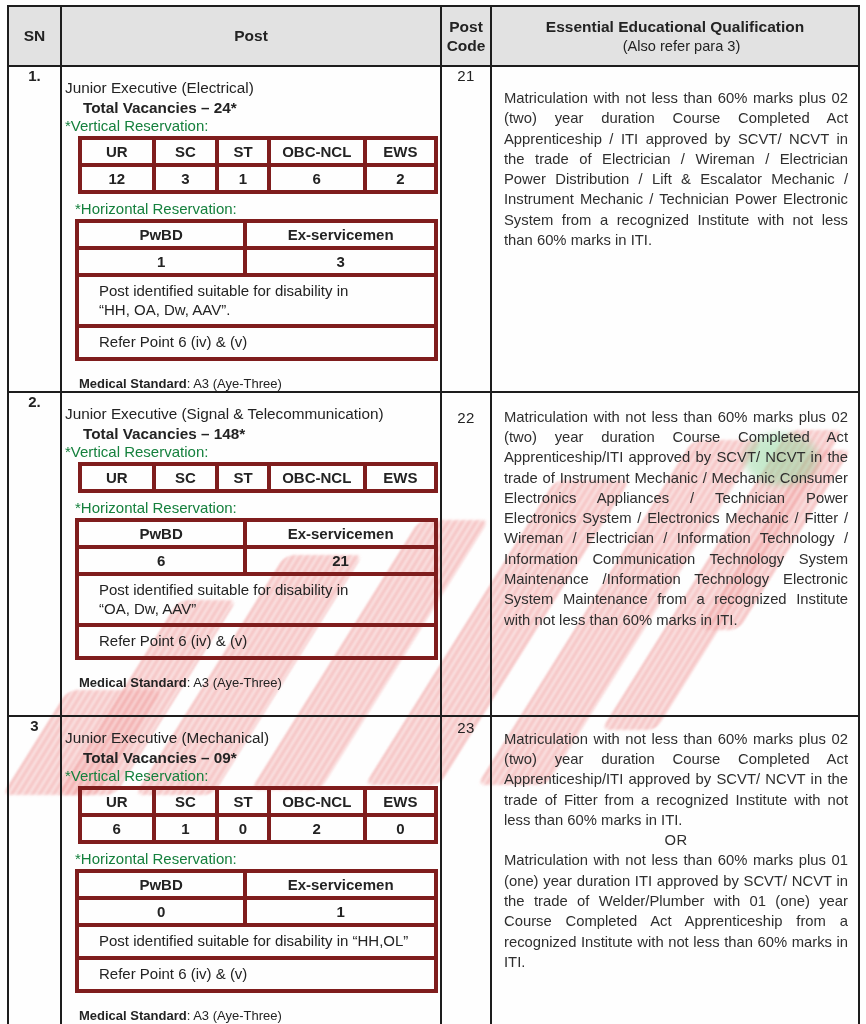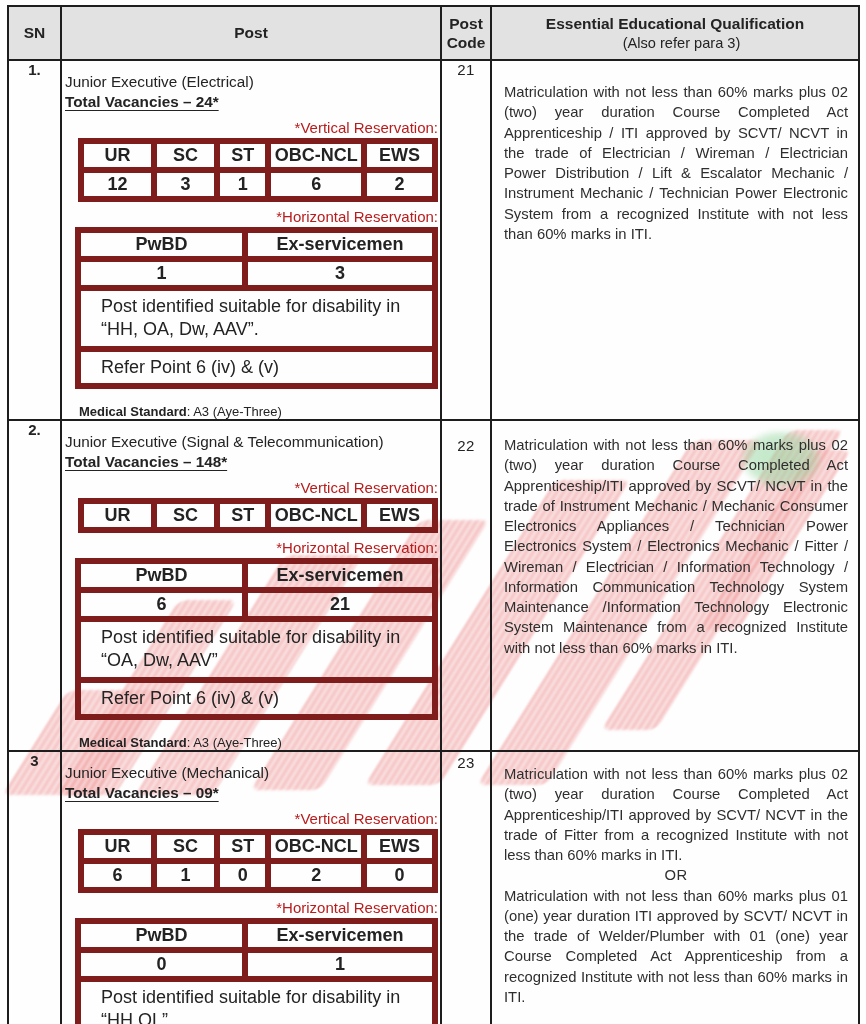--- a/index.html
+++ b/index.html
@@ -43,25 +43,25 @@
     background:#e2e2e2;font-size:15.5px;font-weight:700;vertical-align:middle;text-align:center;line-height:1.25;
   }
   .eeq-note{font-weight:400;font-size:14.6px;display:block;padding-left:13px;}
   .sn-cell{text-align:center;font-weight:700;font-size:15px;padding-top:12px;}
   .code-cell{text-align:center;font-size:15px;padding-top:20px;letter-spacing:.3px;}
   .code-cell.r2{padding-top:16px;}
   .code-cell.r3{padding-top:2px;}
   
   .post-cell{padding:11px 2px 0 3px;font-size:15px;}
   .post-title{font-weight:400;font-size:15.3px;line-height:1.3;}
-  .vacancies{font-weight:700;font-size:15.3px;text-decoration:underline;text-underline-offset:3px;margin:1px 0 0 0;}
-  .res-label{margin:8px 0 2px 0;font-size:15px;color:#b91c1c;text-align:right;}
+  .vacancies{font-weight:700;font-size:15.3px;text-underline-offset:3px;margin:1px 0 0 18px;}
+  .res-label{margin:0 0 2px 0;font-size:15px;color:#15803d;}
   .hr-label{margin-left:10px;margin-top:6px;}
   table.inner{border-collapse:collapse;margin-left:13px;margin-top:2px;}
-  table.inner td{border:6px solid #7f1d1d;text-align:center;font-weight:700;font-size:18px;padding:1px 3px;height:21px;vertical-align:middle;}
+  table.inner td{border:4px solid #7f1d1d;text-align:center;font-weight:700;font-size:15px;padding:1px 3px;height:21px;vertical-align:middle;}
   table.hrtab{margin-left:10px;}
   table.hrtab td.note{
     text-align:left;font-weight:400;padding:4px 20px;white-space:pre-line;vertical-align:top;line-height:1.3;
   }
   .note-tall{height:42px;}
   .note-xtall{height:52px;}
   .refer-row{height:26px;}
   .medical{margin:15px 0 0 14px;font-size:13px;}
   .medical .mlabel{font-weight:700;}
   
@@ -89,21 +89,21 @@
   <div class="green-highlight"></div>
 
   <table class="main">
     <colgroup>
       <col style="width:53px">
         <col style="width:380px">
         <col style="width:50px">
         <col style="width:368px">
     </colgroup>
     <thead>
-      <tr style="height:54px">
+      <tr style="height:60px">
         <th>SN</th>
         <th>Post</th>
         <th>
           <span>Post Code</span>
         </th>
         <th>
           <span>Essential Educational Qualification</span>
           <span class="eeq-note">(Also refer para 3)</span>
         </th>
       </tr>

